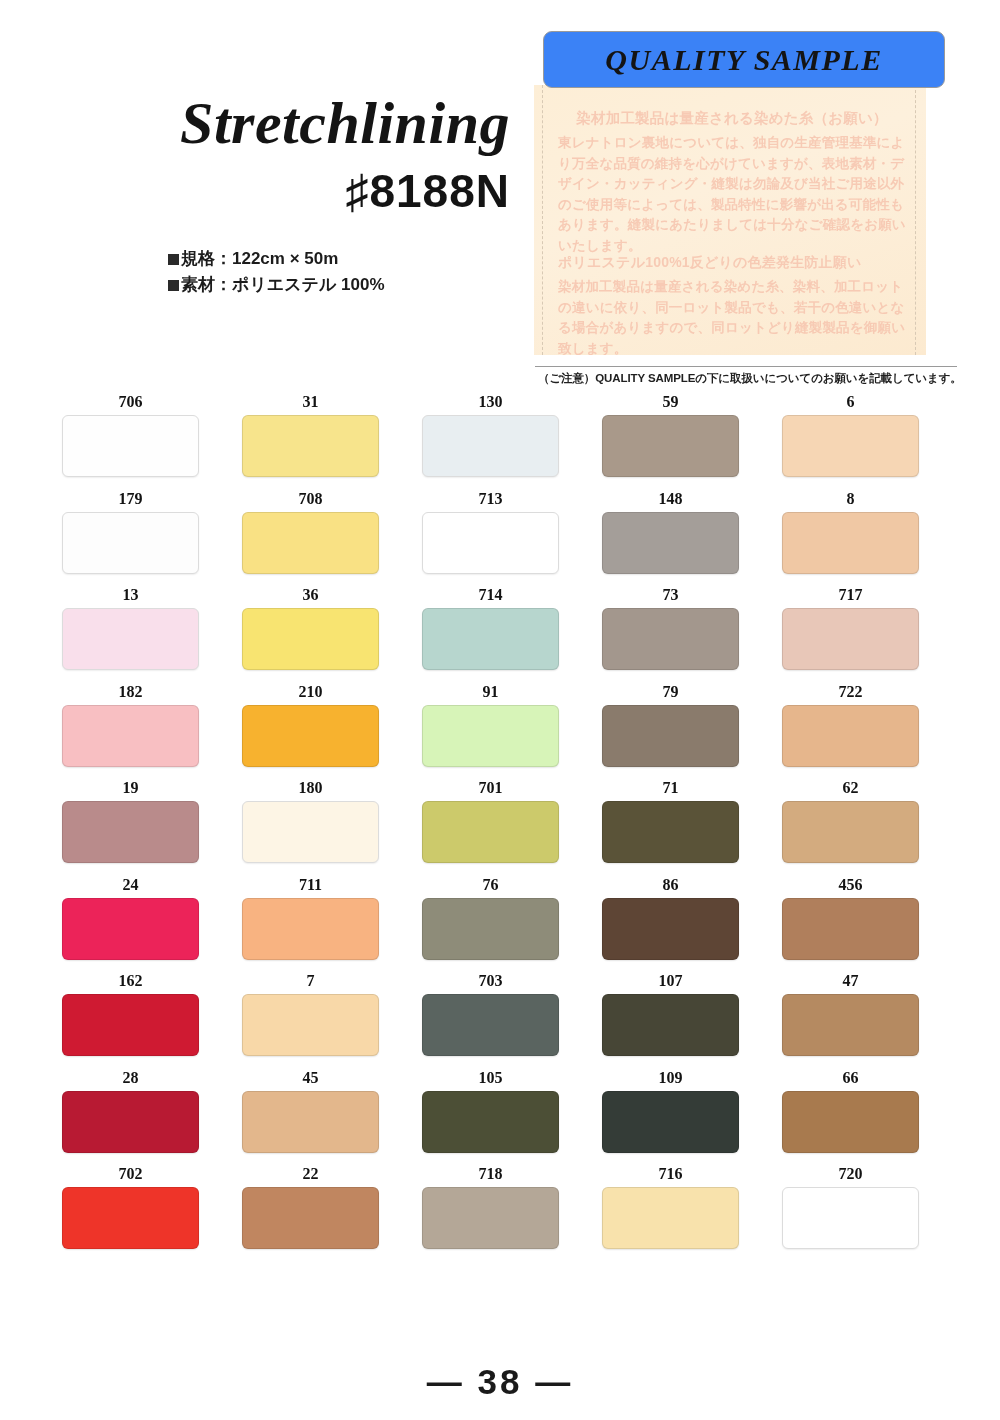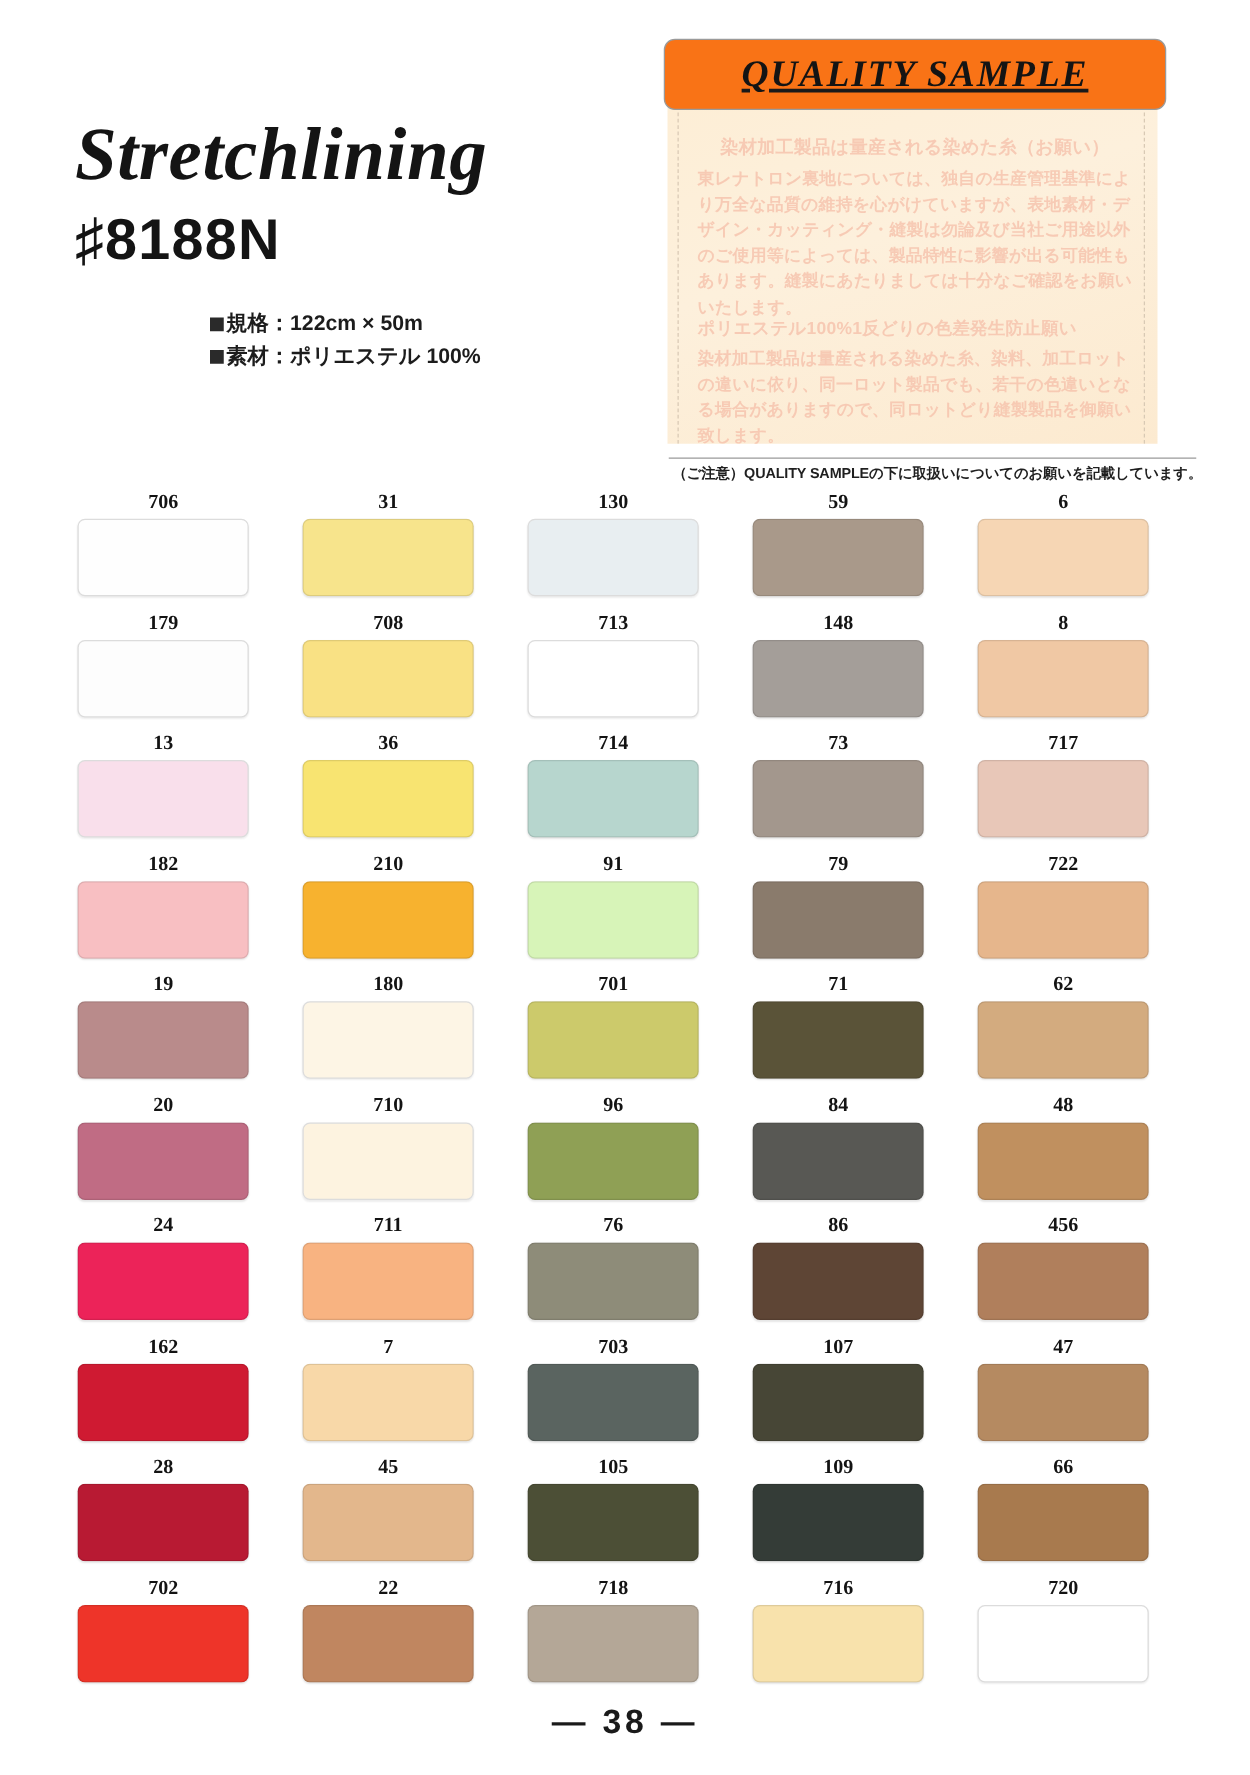--- a/index.html
+++ b/index.html
@@ -22,21 +22,21 @@
     left: 0; top: 0;
     width: 1000px;
     height: 392px;
   }
 
   #title-area {
     position: absolute;
     left: 60px;
     top: 92px;
     width: 450px;
-    text-align: left;
+    text-align: right;
   }
   #brand-title {
     font-family: "Liberation Serif", serif;
     font-style: italic;
     font-weight: bold;
     font-size: 60px;
     letter-spacing: 0.5px;
     color: #141414;
     line-height: 1.05;
     white-space: nowrap;
@@ -72,32 +72,31 @@
   
   #quality-card {
     position: absolute;
     left: 531px;
     top: 31px;
     width: 402px;
     height: 332px;
   }
   #quality-header {
     position: absolute;
-    left: 0; top: 0;
+    left: 12px; top: 0;
     width: 402px;
     height: 57px;
-    background: #f97316;
+    background: #3b82f6;
     border: 1px solid #9a9a9a;
     border-radius: 9px;
     box-sizing: border-box;
     display: flex;
     align-items: center;
     justify-content: center;
     z-index: 3;
-    text-decoration: underline;
   }
   #quality-title {
     font-family: "Liberation Serif", serif;
     font-style: italic;
     font-weight: bold;
     font-size: 30px;
     letter-spacing: 1.5px;
     color: #141414;
     white-space: nowrap;
   }
@@ -205,21 +204,21 @@
   #page-footer {
     position: absolute;
     left: 0;
     top: 1362px;
     width: 1000px;
     text-align: center;
   }
   #page-number {
     font-family: "Liberation Sans", sans-serif;
     font-weight: bold;
-    font-size: 27px;
+    font-size: 35px;
     color: #1a1a1a;
     letter-spacing: 3px;
   }
 </style>
 </head>
 <body>
 
 <div id="header">
 
   <div id="title-area">
@@ -358,42 +357,20 @@
         <div class="swatch-label">71</div>
         <div class="swatch-chip" style="background: rgb(90, 83, 56);"></div>
       </div>
       <div class="swatch-cell">
         <div class="swatch-label">62</div>
         <div class="swatch-chip" style="background: rgb(211, 171, 127);"></div>
       </div>
     </div>
     <div class="swatch-row">
       <div class="swatch-cell">
-        <div class="swatch-label">20</div>
-        <div class="swatch-chip" style="background: rgb(192, 108, 132);"></div>
-      </div>
-      <div class="swatch-cell">
-        <div class="swatch-label">710</div>
-        <div class="swatch-chip light" style="background: rgb(253, 243, 224);"></div>
-      </div>
-      <div class="swatch-cell">
-        <div class="swatch-label">96</div>
-        <div class="swatch-chip" style="background: rgb(143, 160, 85);"></div>
-      </div>
-      <div class="swatch-cell">
-        <div class="swatch-label">84</div>
-        <div class="swatch-chip" style="background: rgb(88, 88, 84);"></div>
-      </div>
-      <div class="swatch-cell">
-        <div class="swatch-label">48</div>
-        <div class="swatch-chip" style="background: rgb(192, 144, 95);"></div>
-      </div>
-    </div>
-    <div class="swatch-row">
-      <div class="swatch-cell">
         <div class="swatch-label">24</div>
         <div class="swatch-chip" style="background: rgb(236, 35, 89);"></div>
       </div>
       <div class="swatch-cell">
         <div class="swatch-label">711</div>
         <div class="swatch-chip" style="background: rgb(248, 179, 129);"></div>
       </div>
       <div class="swatch-cell">
         <div class="swatch-label">76</div>
         <div class="swatch-chip" style="background: rgb(142, 140, 121);"></div>

